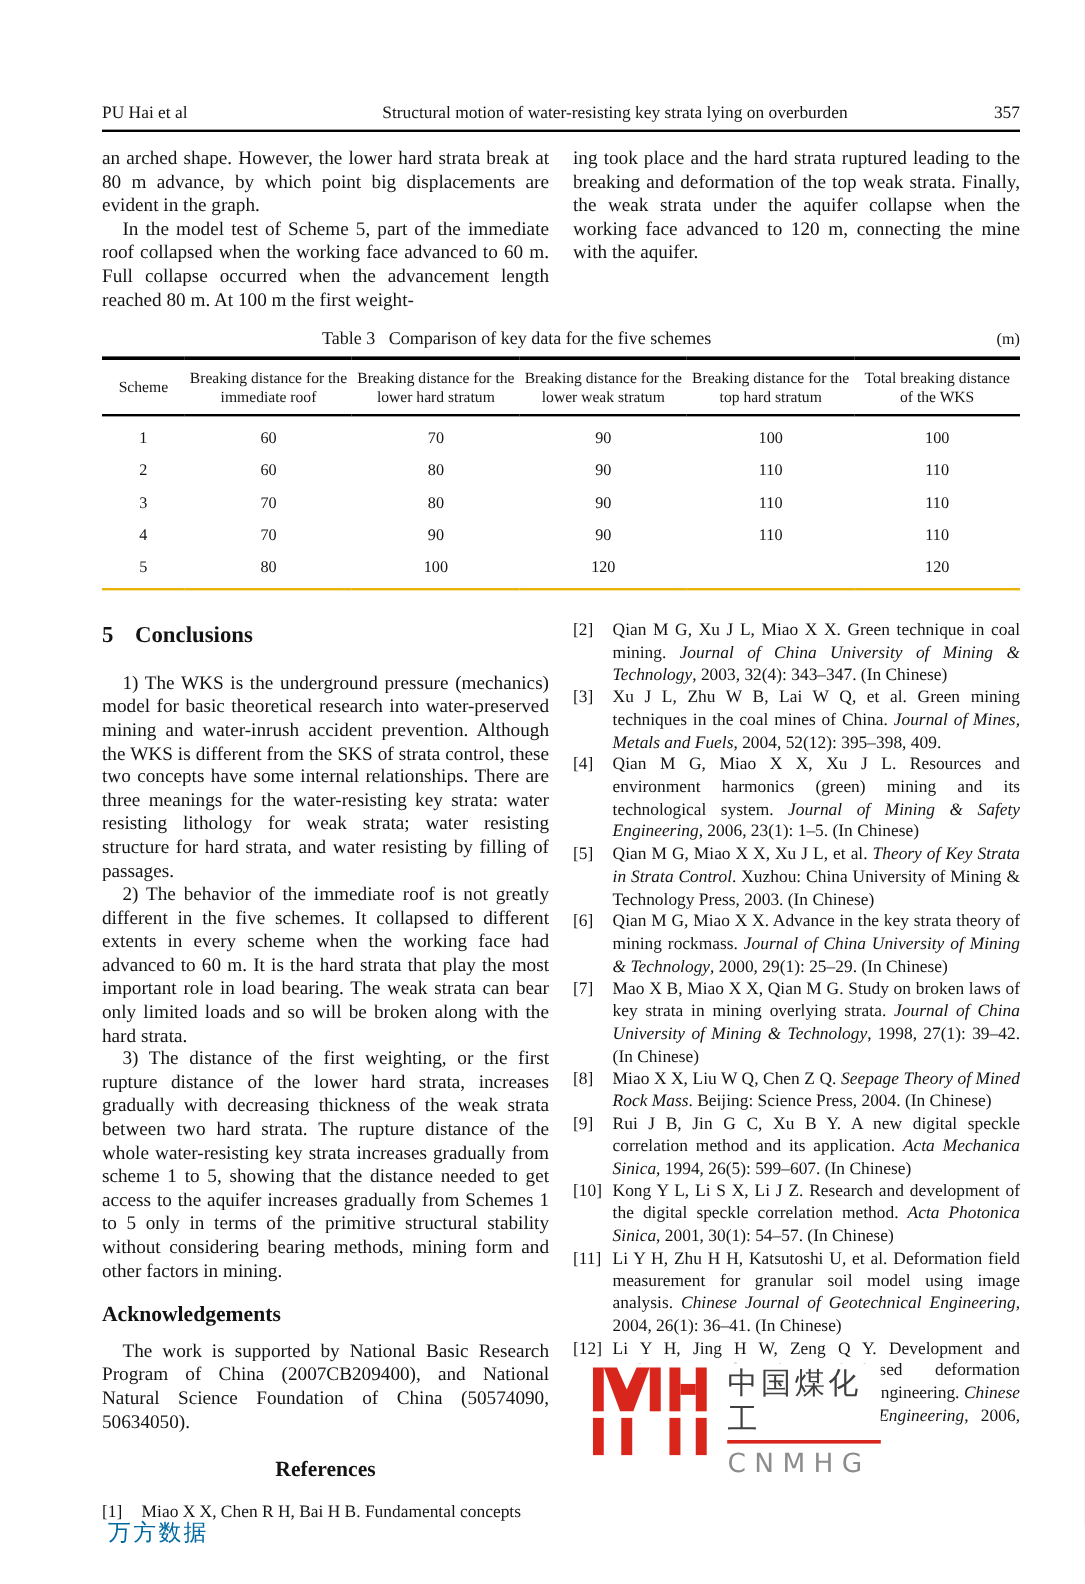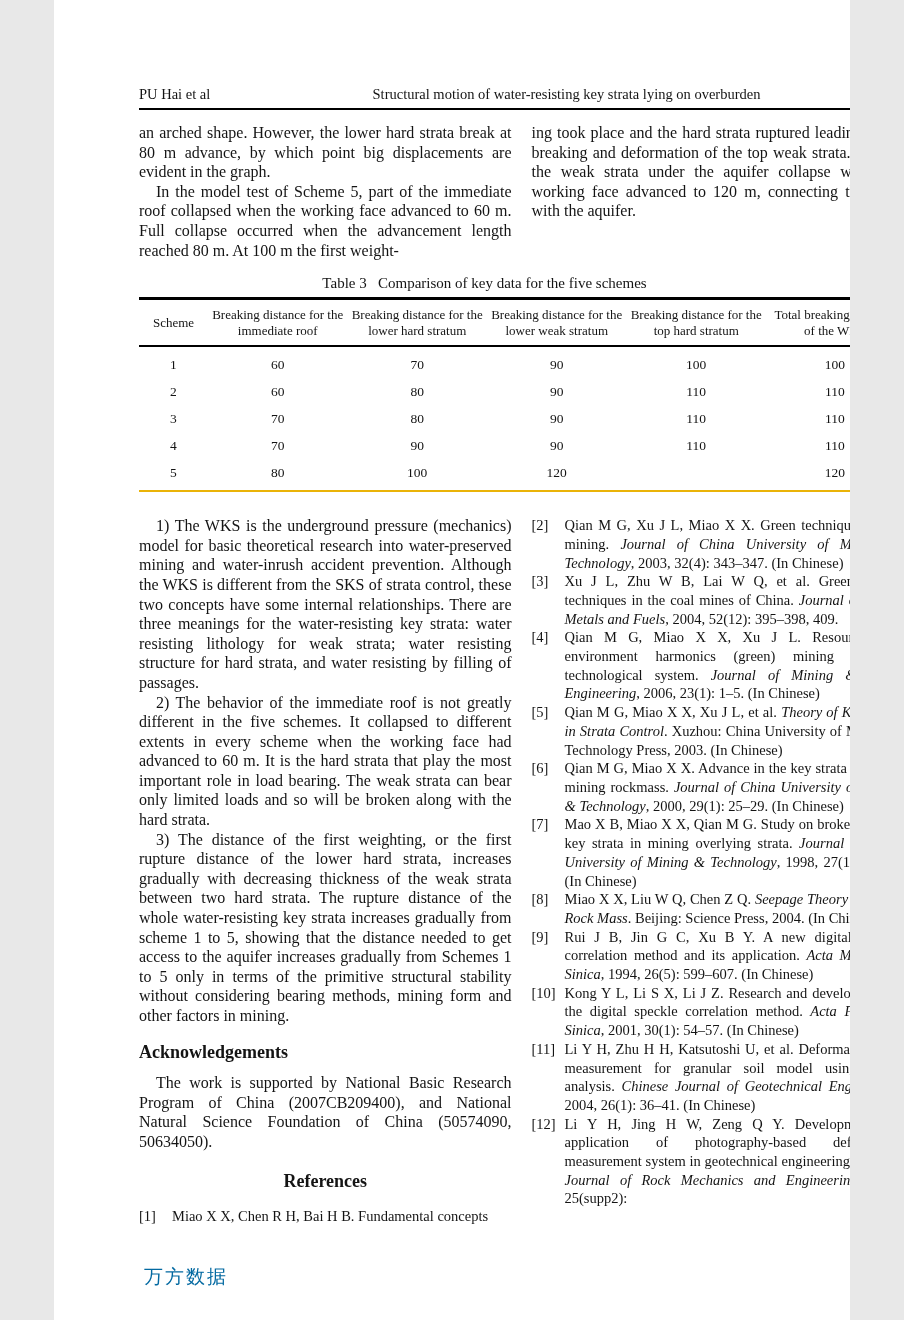--- a/index.html
+++ b/index.html
@@ -1,17 +1,17 @@
 <!DOCTYPE html>
 <html><head>
 <meta charset="utf-8">
 <style>
   html,body{margin:0;padding:0;background:#e8e8e8;}
   .page{
-    position:relative;width:796px;height:1320px;margin:0 auto;
+    position:relative;width:904px;height:1320px;margin:0 auto;
     background:#ffffff;color:#141414;
     font-family:"Liberation Serif","DejaVu Serif",serif;
     overflow:hidden;
   }
   .content{position:absolute;left:85px;top:86px;width:765px;}
   
   .runhead{display:flex;align-items:flex-end;font-size:14.5px;
     border-bottom:2px solid #000;padding-bottom:5px;}
   .runhead .author{width:150px;}
   .runhead .rtitle{flex:1;text-align:center;}
@@ -137,20 +137,21 @@
               <td></td>
               <td>120</td>
             </tr>
           </tbody>
       </table>
     </div>
 
     <div class="cols maincols">
 
       <div class="col bodytext">
+        <h2 class="sec"><span class="num">5</span><span>Conclusions</span></h2>
         <p class="ind">1) The WKS is the underground pressure (mechanics) model for basic theoretical research into water-preserved mining and water-inrush accident prevention. Although the WKS is different from the SKS of strata control, these two concepts have some internal relationships. There are three meanings for the water-resisting key strata: water resisting lithology for weak strata; water resisting structure for hard strata, and water resisting by filling of passages.</p>
         <p class="ind">2) The behavior of the immediate roof is not greatly different in the five schemes. It collapsed to different extents in every scheme when the working face had advanced to 60 m. It is the hard strata that play the most important role in load bearing. The weak strata can bear only limited loads and so will be broken along with the hard strata.</p>
         <p class="ind">3) The distance of the first weighting, or the first rupture distance of the lower hard strata, increases gradually with decreasing thickness of the weak strata between two hard strata. The rupture distance of the whole water-resisting key strata increases gradually from scheme 1 to 5, showing that the distance needed to get access to the aquifer increases gradually from Schemes 1 to 5 only in terms of the primitive structural stability without considering bearing methods, mining form and other factors in mining.</p>
         <h3 class="ack">Acknowledgements</h3>
         <p class="ind">The work is supported by National Basic Research Program of China (2007CB209400), and National Natural Science Foundation of China (50574090, 50634050).</p>
         <h3 class="refhead">References</h3>
         <div class="ref">
           <span class="lab">[1]</span>
           <span class="txt">Miao X X, Chen R H, Bai H B. Fundamental concepts</span>
         </div>
@@ -200,15 +201,38 @@
             </div>
             <div class="ref">
               <span class="lab">[12]</span>
               <span class="txt"><span>Li Y H, Jing H W, Zeng Q Y. Development and application of photography-based deformation measurement system in geotechnical engineering. </span><i>Chinese Journal of Rock Mechanics and Engineering</i><span>, 2006, 25(supp2):</span></span>
             </div>
           </div>
       </div>
     </div>
   </div>
 
+  <div class="watermark">
+    <svg width="112" height="82" viewBox="0 0 112 82">
+      <g fill="#d9261c">
+
+        <rect x="0" y="0" width="10" height="40"></rect>
+        <polygon points="10,0 22,0 31,20 40,0 52,0 37,40 25,40"></polygon>
+        <rect x="52" y="0" width="10" height="40"></rect>
+
+        <rect x="70" y="0" width="10" height="40"></rect>
+        <rect x="80" y="15" width="14" height="10"></rect>
+        <rect x="94" y="0" width="10" height="40"></rect>
+
+        <rect x="0" y="46" width="10" height="34"></rect>
+        <rect x="26" y="46" width="10" height="34"></rect>
+        <rect x="70" y="46" width="10" height="34"></rect>
+        <rect x="94" y="46" width="10" height="34"></rect>
+      </g>
+    </svg>
+    <div class="wm-text">
+      <span class="wm-cn">中国煤化工</span>
+      <span class="wm-en">CNMHG</span>
+    </div>
+  </div>
 
   <div class="wanfang">万方数据</div>
 </div>
 
 </body></html>

